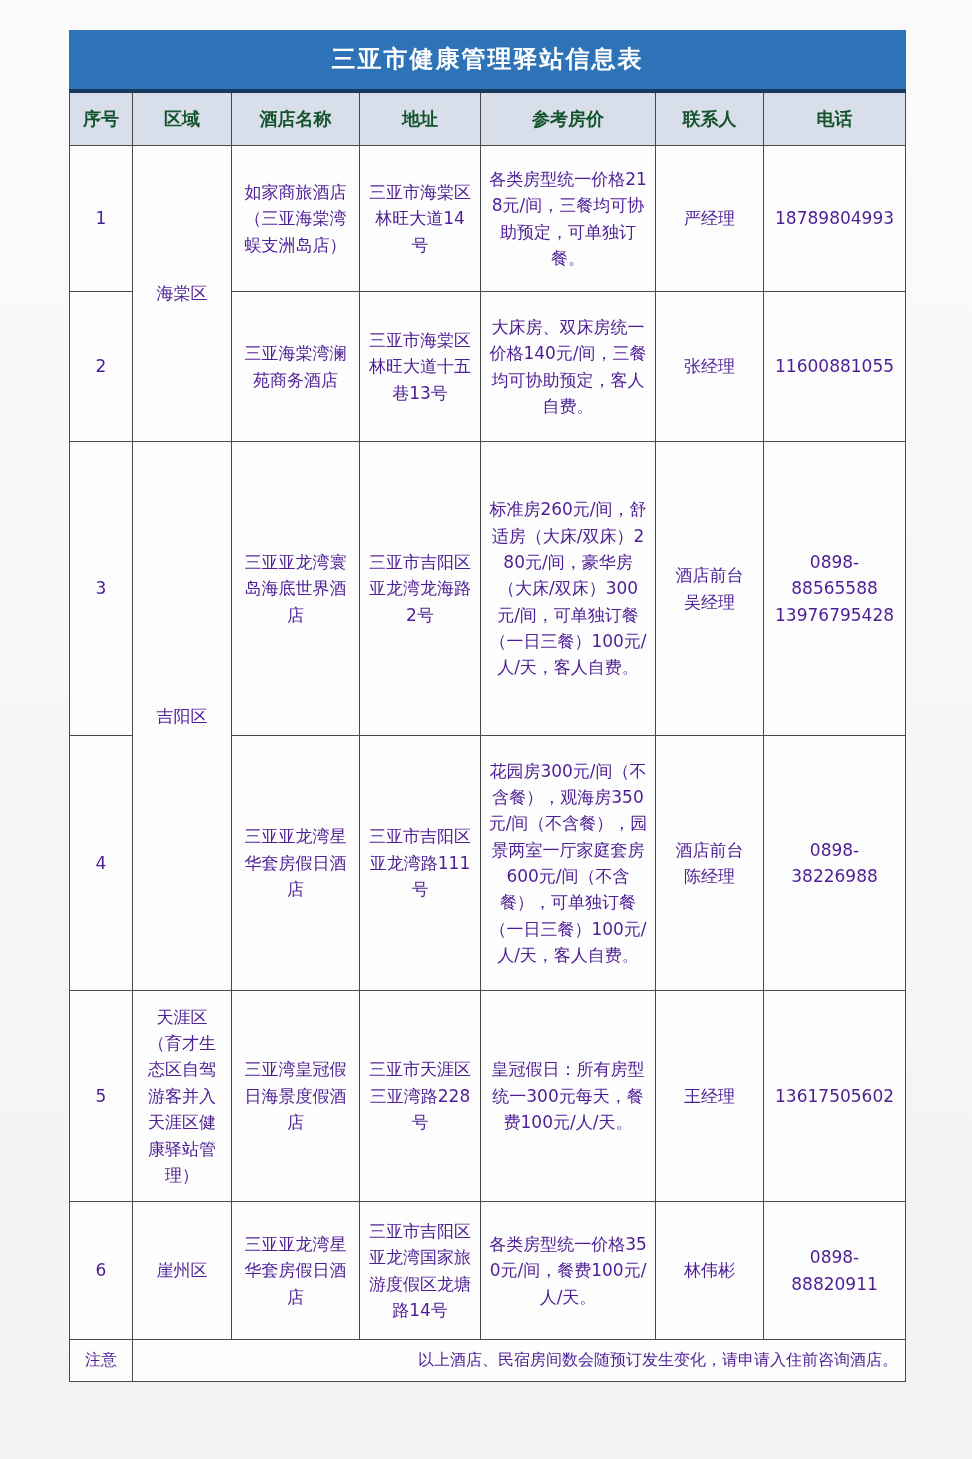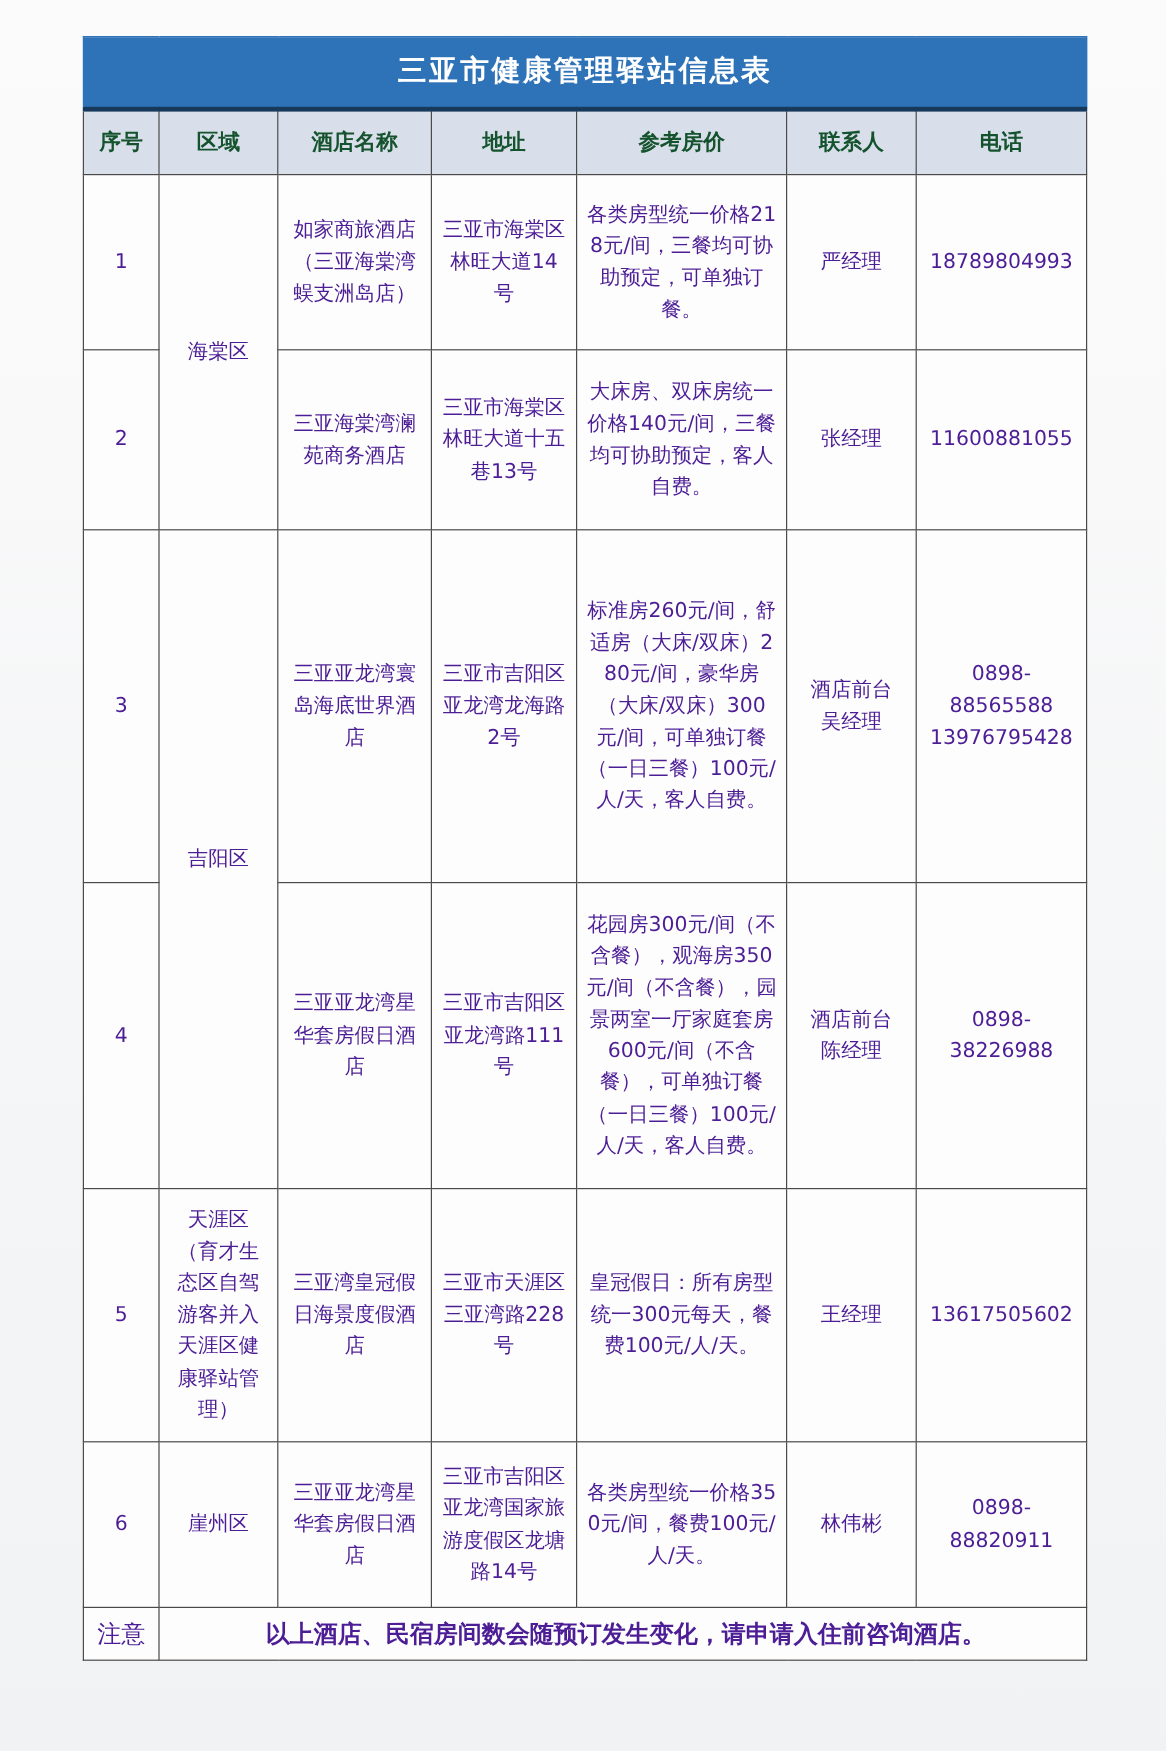--- a/index.html
+++ b/index.html
@@ -56,25 +56,24 @@
     white-space: nowrap;
     padding: 0 2px;
   }
   tr.r1 { height: 146px; }
   tr.r2 { height: 150px; }
   tr.r3 { height: 294px; }
   tr.r4 { height: 255px; }
   tr.r5 { height: 211px; }
   tr.r6 { height: 138px; }
   tr.notice-row { height: 42px; }
-  tr.notice-row td { font-size: 20px; }
+  tr.notice-row td { font-size: 16px; }
   td.notice-text {
-    text-align: center;
+    text-align: right;
     padding-left: 12px;
-    font-weight: bold;
   }
 </style>
 </head>
 <body>
 
 <div class="sheet">
   <table class="station-table">
     <colgroup>
       <col style="width:63px">
       <col style="width:99px">

